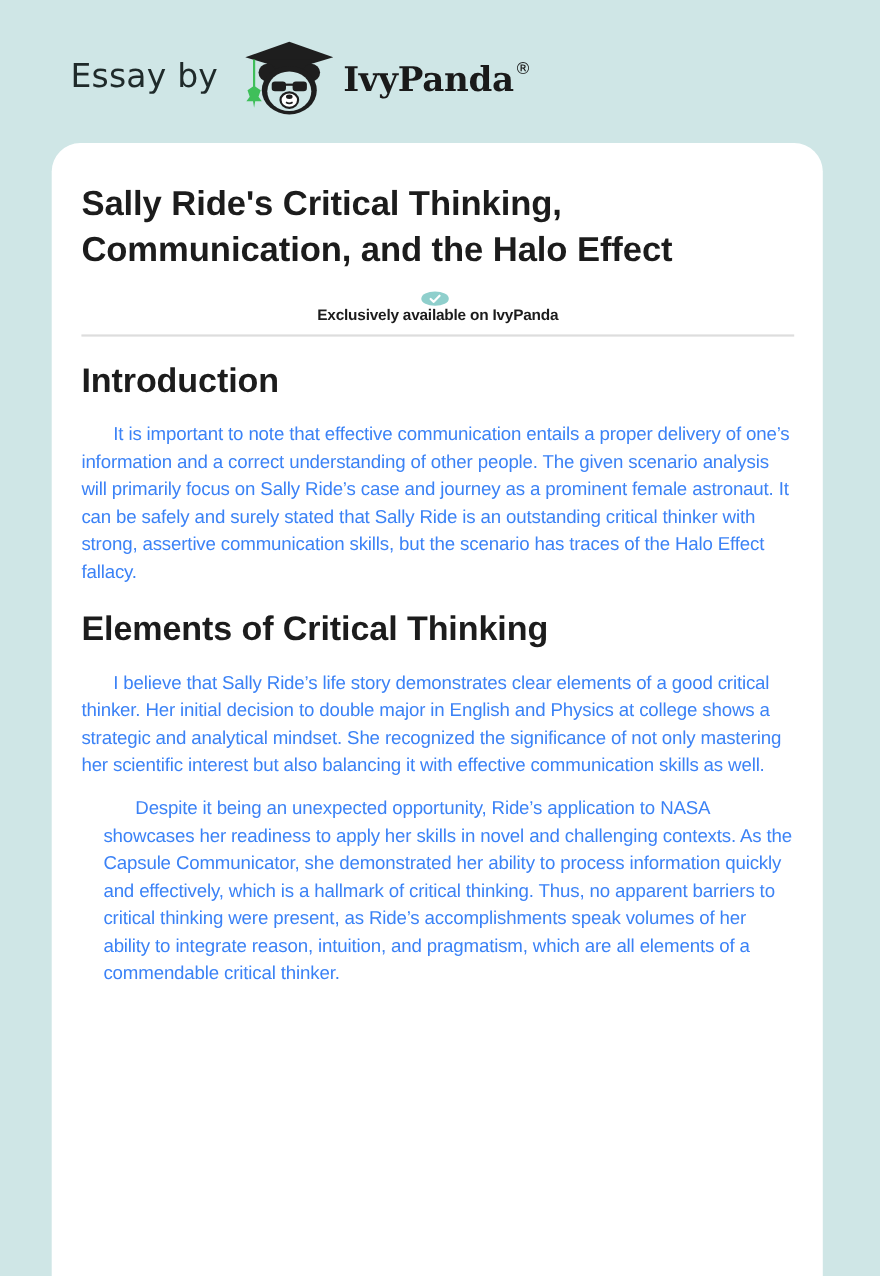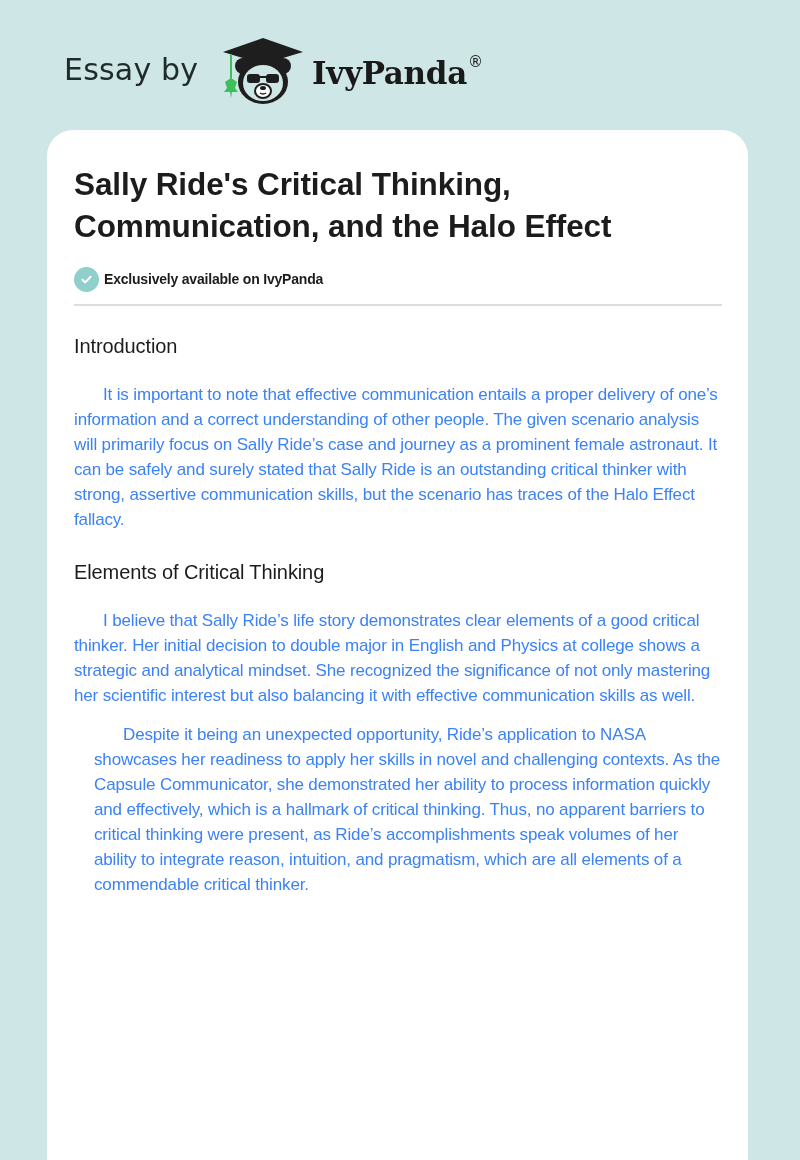--- a/index.html
+++ b/index.html
@@ -64,20 +64,21 @@
       font-size: 31.5px;
       line-height: 42px;
       color: #1c1c1c;
       letter-spacing: -0.1px;
     }
     .exclusive {
       display: flex;
       align-items: center;
       margin-top: 18px;
       height: 28px;
+      flex-direction: column;
     }
     .check-badge {
       width: 25px; height: 25px;
       border-radius: 50%;
       background: #8fcfcc;
       display: flex; align-items: center; justify-content: center;
       margin-right: 5px;
     }
     .exclusive-text {
       font-family: "Liberation Sans", sans-serif;
@@ -87,22 +88,22 @@
       letter-spacing: -0.2px;
     }
     .divider {
       height: 2px;
       background: #dddddd;
       margin-top: 11px;
       margin-right: 0;
     }
     h2.section-heading {
       font-family: "Liberation Sans", sans-serif;
-      font-weight: normal;
-      font-size: 20px;
+      font-weight: bold;
+      font-size: 31px;
       line-height: 36px;
       color: #1c1c1c;
       margin-top: 22px;
       letter-spacing: -0.1px;
     }
     p.para {
       font-family: "Liberation Sans", sans-serif;
       font-size: 17px;
       line-height: 25px;
       color: #3b82f6;

